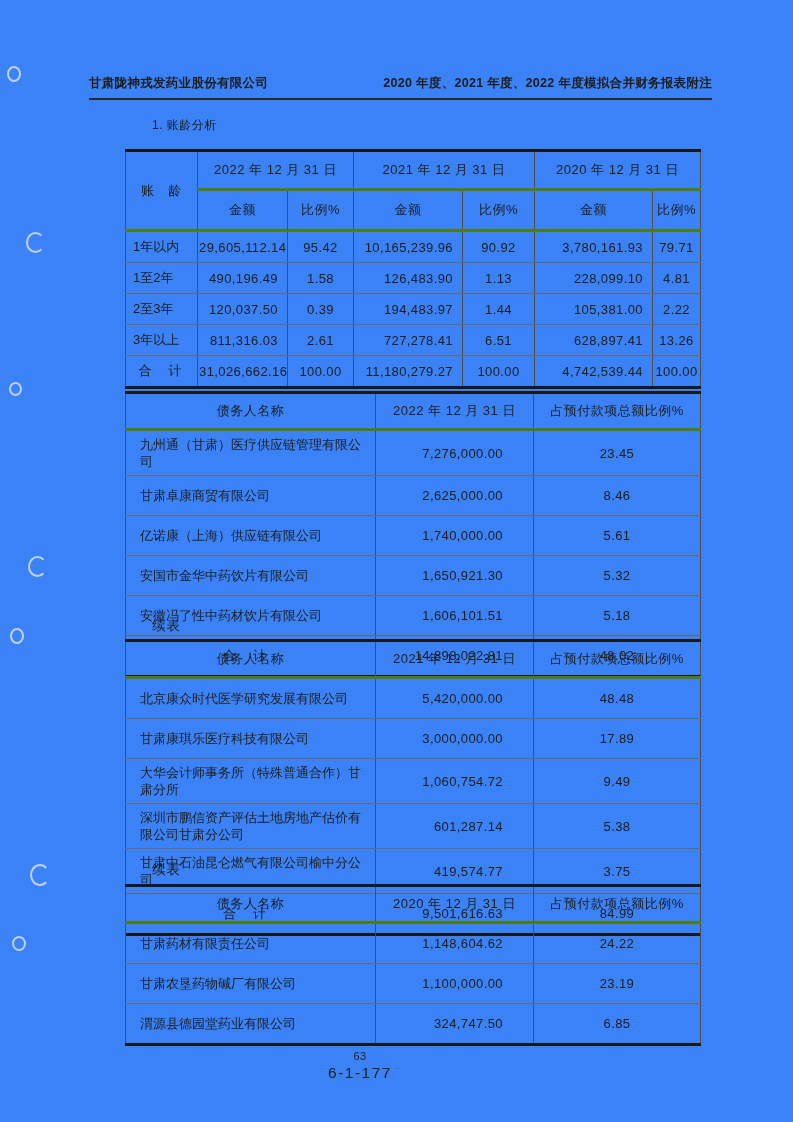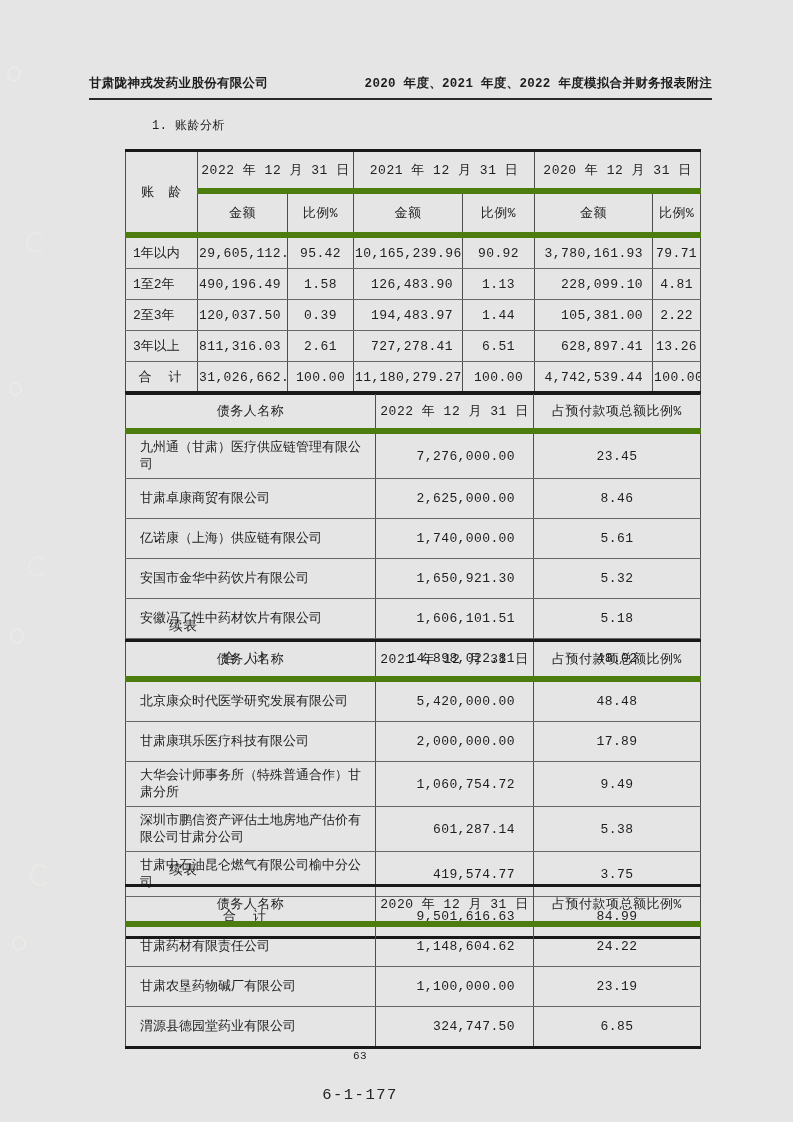--- a/index.html
+++ b/index.html
@@ -1,67 +1,67 @@
 <!DOCTYPE html>
 <html><head>
 <meta charset="utf-8">
 <style>
   html,body{margin:0;padding:0;}
   body{background:#9c9c9c;}
   .page{
     position:relative;
     width:793px;height:1122px;
-    background:#e5e5e5;
-    font-family:Liberation Mono, monospace;
+    background:#3b82f6;
+    font-family:Liberation Sans, sans-serif;
     color:#1d1d1d;
     overflow:hidden;
   }
   
   .page-header{
     position:absolute;top:75px;left:89px;width:623px;
     display:flex;justify-content:space-between;align-items:flex-end;
     border-bottom:2px solid #2a2a2a;padding-bottom:6px;
     font-size:12.5px;font-weight:700;letter-spacing:.3px;white-space:nowrap;
   }
   
   .sec-title{position:absolute;left:152px;font-size:12px;letter-spacing:.5px;}
-  .cont-label{position:absolute;left:152px;font-size:13.5px;letter-spacing:1px;margin-left:17px;}
+  .cont-label{position:absolute;left:152px;font-size:13.5px;letter-spacing:1px;}
   
   .tbl{
     position:absolute;left:125px;width:575px;
     border-collapse:collapse;table-layout:fixed;
     font-size:13px;color:#1e1e1e;
     border-top:3px solid #191919;border-bottom:3px solid #191919;
   }
   .tbl th,.tbl td{
     border-left:1px solid #4d4d4d;border-right:1px solid #4d4d4d;
     border-top:1px solid #686868;border-bottom:1px solid #686868;
     font-weight:400;overflow:hidden;
   }
-  .tbl thead th{border-bottom:6px solid #4d7c0f;}
+  .tbl thead th{border-bottom:3px solid #4d7c0f;}
   
   .aging-tbl thead tr.r1 th{height:34px;}
   .aging-tbl thead tr.r2 th{height:36px;}
   .aging-tbl td{height:28px;}
   
   .prepay-tbl thead th{height:32px;}
   .prepay-tbl td{height:29px;line-height:17px;}
   
   .c-label{text-align:left;padding-left:7px;}
   .c-label.total{text-align:center;padding-left:0;letter-spacing:2px;}
   .c-amt{text-align:right;padding-right:9px;letter-spacing:.4px;white-space:nowrap;}
-  .prepay-tbl .c-amt{padding-right:18px;}
+  .prepay-tbl .c-amt{padding-right:30px;}
   .c-pct{text-align:center;letter-spacing:.4px;margin-top:28px;}
   .c-name{text-align:left;padding:5px 10px 5px 14px;}
   .c-name.total{text-align:center;padding-left:0;letter-spacing:2px;}
   .th-center{text-align:center;letter-spacing:.5px;}
   
   .page-footer{position:absolute;top:1050px;left:0;width:720px;text-align:center;color:#222;}
   .page-footer .pg{font-size:11px;line-height:13px;letter-spacing:.5px;}
-  .page-footer .code{font-size:15.5px;line-height:19px;letter-spacing:1.5px;margin-top:23px;}
+  .page-footer .code{font-size:15.5px;line-height:19px;letter-spacing:1.5px;}
   
   .smudge{position:absolute;border:2px solid #ebebe6;border-radius:50%;opacity:.75;background:transparent;}
   .smudge.s1{left:26px;top:232px;width:15px;height:17px;border-right-color:transparent;}
   .smudge.s2{left:28px;top:556px;width:15px;height:17px;border-right-color:transparent;}
   .smudge.s3{left:30px;top:864px;width:16px;height:18px;border-right-color:transparent;}
   .smudge.s4{left:7px;top:66px;width:10px;height:12px;}
   .smudge.s5{left:9px;top:382px;width:9px;height:10px;}
   .smudge.s6{left:10px;top:628px;width:10px;height:12px;}
   .smudge.s7{left:12px;top:936px;width:10px;height:11px;}
 </style>
@@ -224,21 +224,21 @@
       </tr>
     </thead>
     <tbody id="prepay-body-1">
         <tr>
           <td class="c-name">北京康众时代医学研究发展有限公司</td>
           <td class="c-amt">5,420,000.00</td>
           <td class="c-pct">48.48</td>
         </tr>
         <tr>
           <td class="c-name">甘肃康琪乐医疗科技有限公司</td>
-          <td class="c-amt">2,000,000.00</td>
+          <td class="c-amt">3,000,000.00</td>
           <td class="c-pct">17.89</td>
         </tr>
         <tr>
           <td class="c-name">大华会计师事务所（特殊普通合作）甘肃分所</td>
           <td class="c-amt">1,060,754.72</td>
           <td class="c-pct">9.49</td>
         </tr>
         <tr>
           <td class="c-name">深圳市鹏信资产评估土地房地产估价有限公司甘肃分公司</td>
           <td class="c-amt">601,287.14</td>

